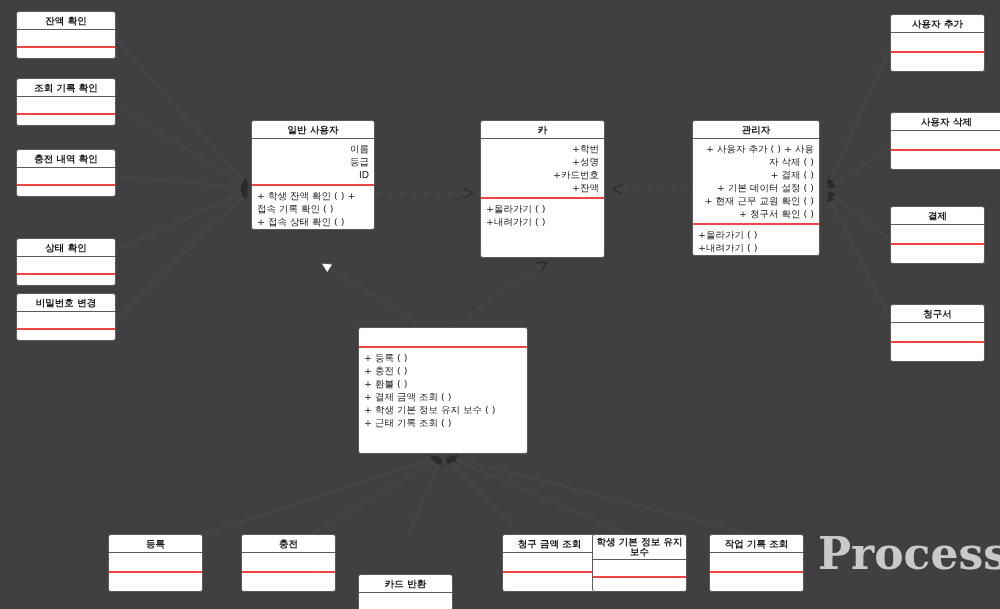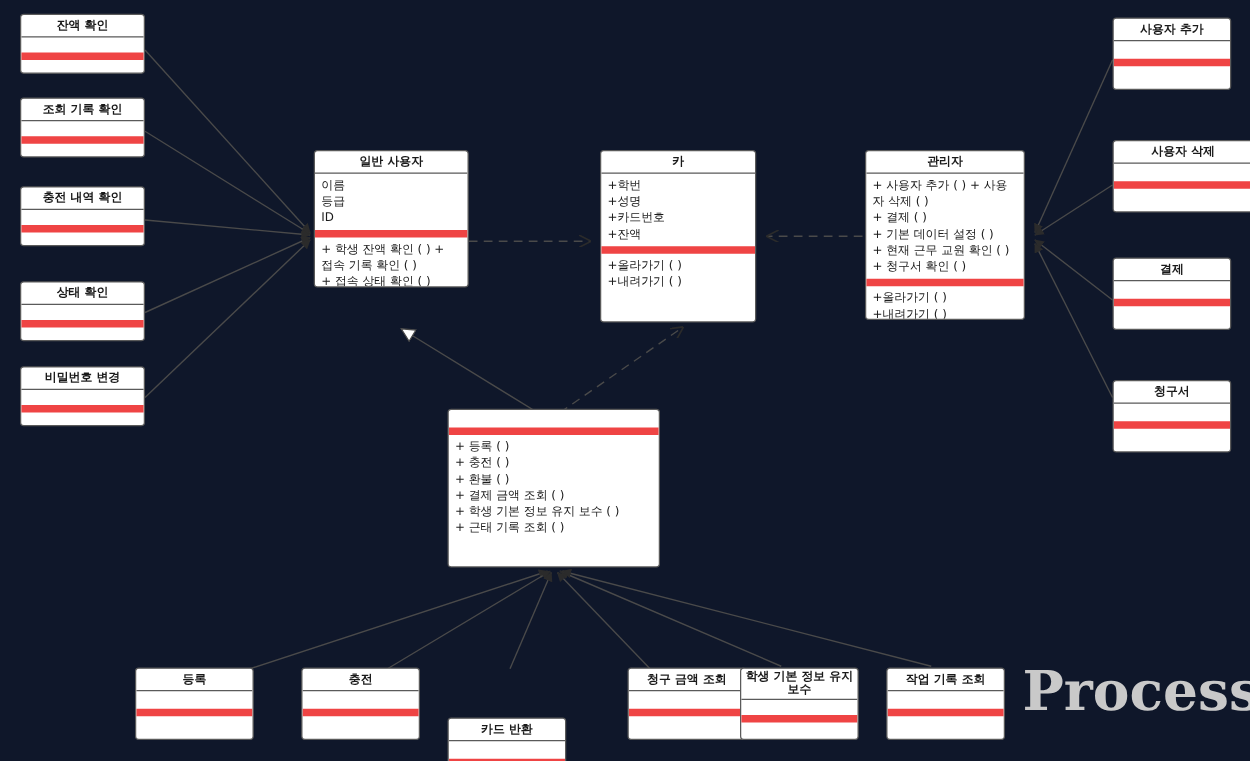--- a/index.html
+++ b/index.html
@@ -8,21 +8,21 @@
     padding: 0;
     background: #ffffff;
   }
   body {
     font-family: "DejaVu Sans", "Liberation Sans", sans-serif;
   }
   #canvas {
     position: relative;
     width: 1000px;
     height: 609px;
-    background: #0f172a;
+    background: #404040;
     overflow: hidden;
   }
   #edges {
     position: absolute;
     left: 0;
     top: 0;
     width: 1000px;
     height: 609px;
     pointer-events: none;
   }
@@ -50,21 +50,22 @@
   .uml-attrs, .uml-ops {
     box-sizing: border-box;
     font-size: 9.5px;
     line-height: 13px;
     color: #1a1a1a;
     padding: 3px 5px 3px 5px;
     white-space: pre-line;
     flex: 1 1 auto;
   }
   .uml-attrs {
-    border-bottom: 6px solid #ef4444;
+    border-bottom: 2px solid #ef4444;
+    text-align: right;
   }
   
   .stub .uml-attrs {
     min-height: 18px;
     padding: 0;
   }
   .stub .uml-ops {
     min-height: 18px;
     padding: 0;
   }
@@ -139,21 +140,21 @@
     <div class="uml-attrs"></div>
     <div class="uml-ops"></div>
   </div>
 
   <div class="uml-class stub" style="left:16px; top:149px; width:100px; height:48px;">
     <div class="uml-name">충전 내역 확인</div>
     <div class="uml-attrs"></div>
     <div class="uml-ops"></div>
   </div>
 
-  <div class="uml-class stub" style="left:16px; top:225px; width:100px; height:48px;">
+  <div class="uml-class stub" style="left:16px; top:238px; width:100px; height:48px;">
     <div class="uml-name">상태 확인</div>
     <div class="uml-attrs"></div>
     <div class="uml-ops"></div>
   </div>
 
   <div class="uml-class stub" style="left:16px; top:293px; width:100px; height:48px;">
     <div class="uml-name">비밀번호 변경</div>
     <div class="uml-attrs"></div>
     <div class="uml-ops"></div>
   </div>

